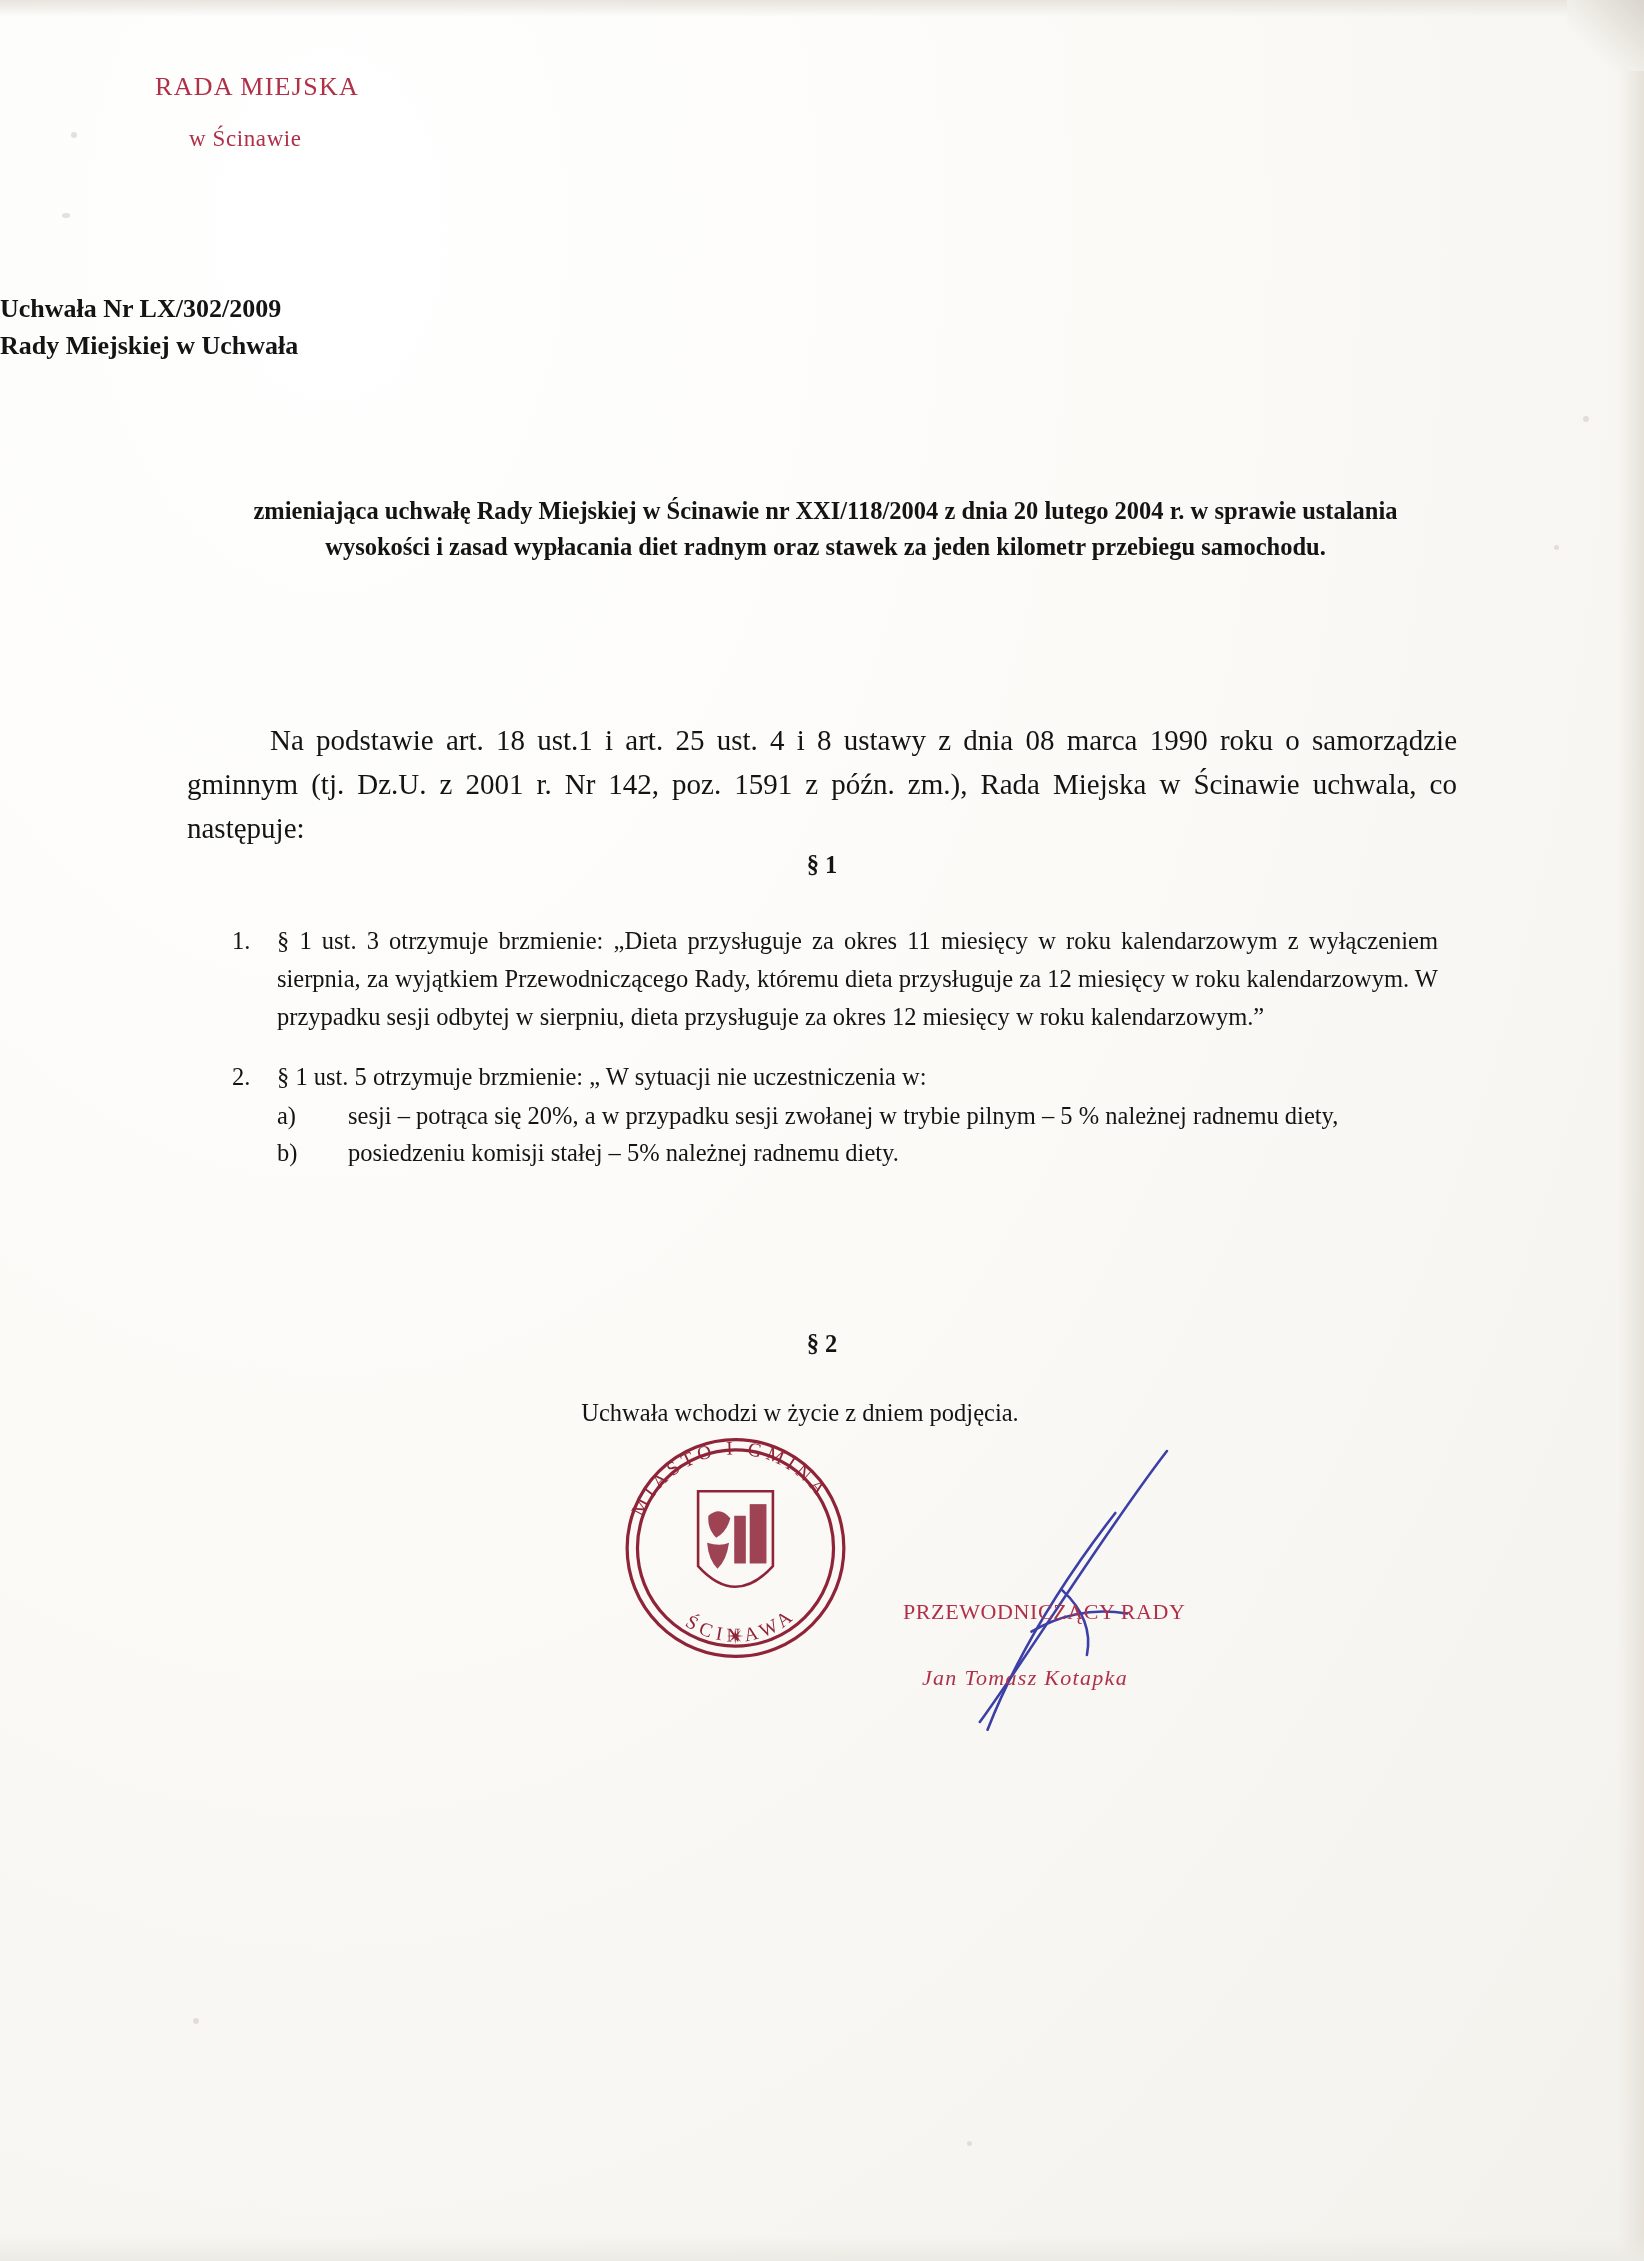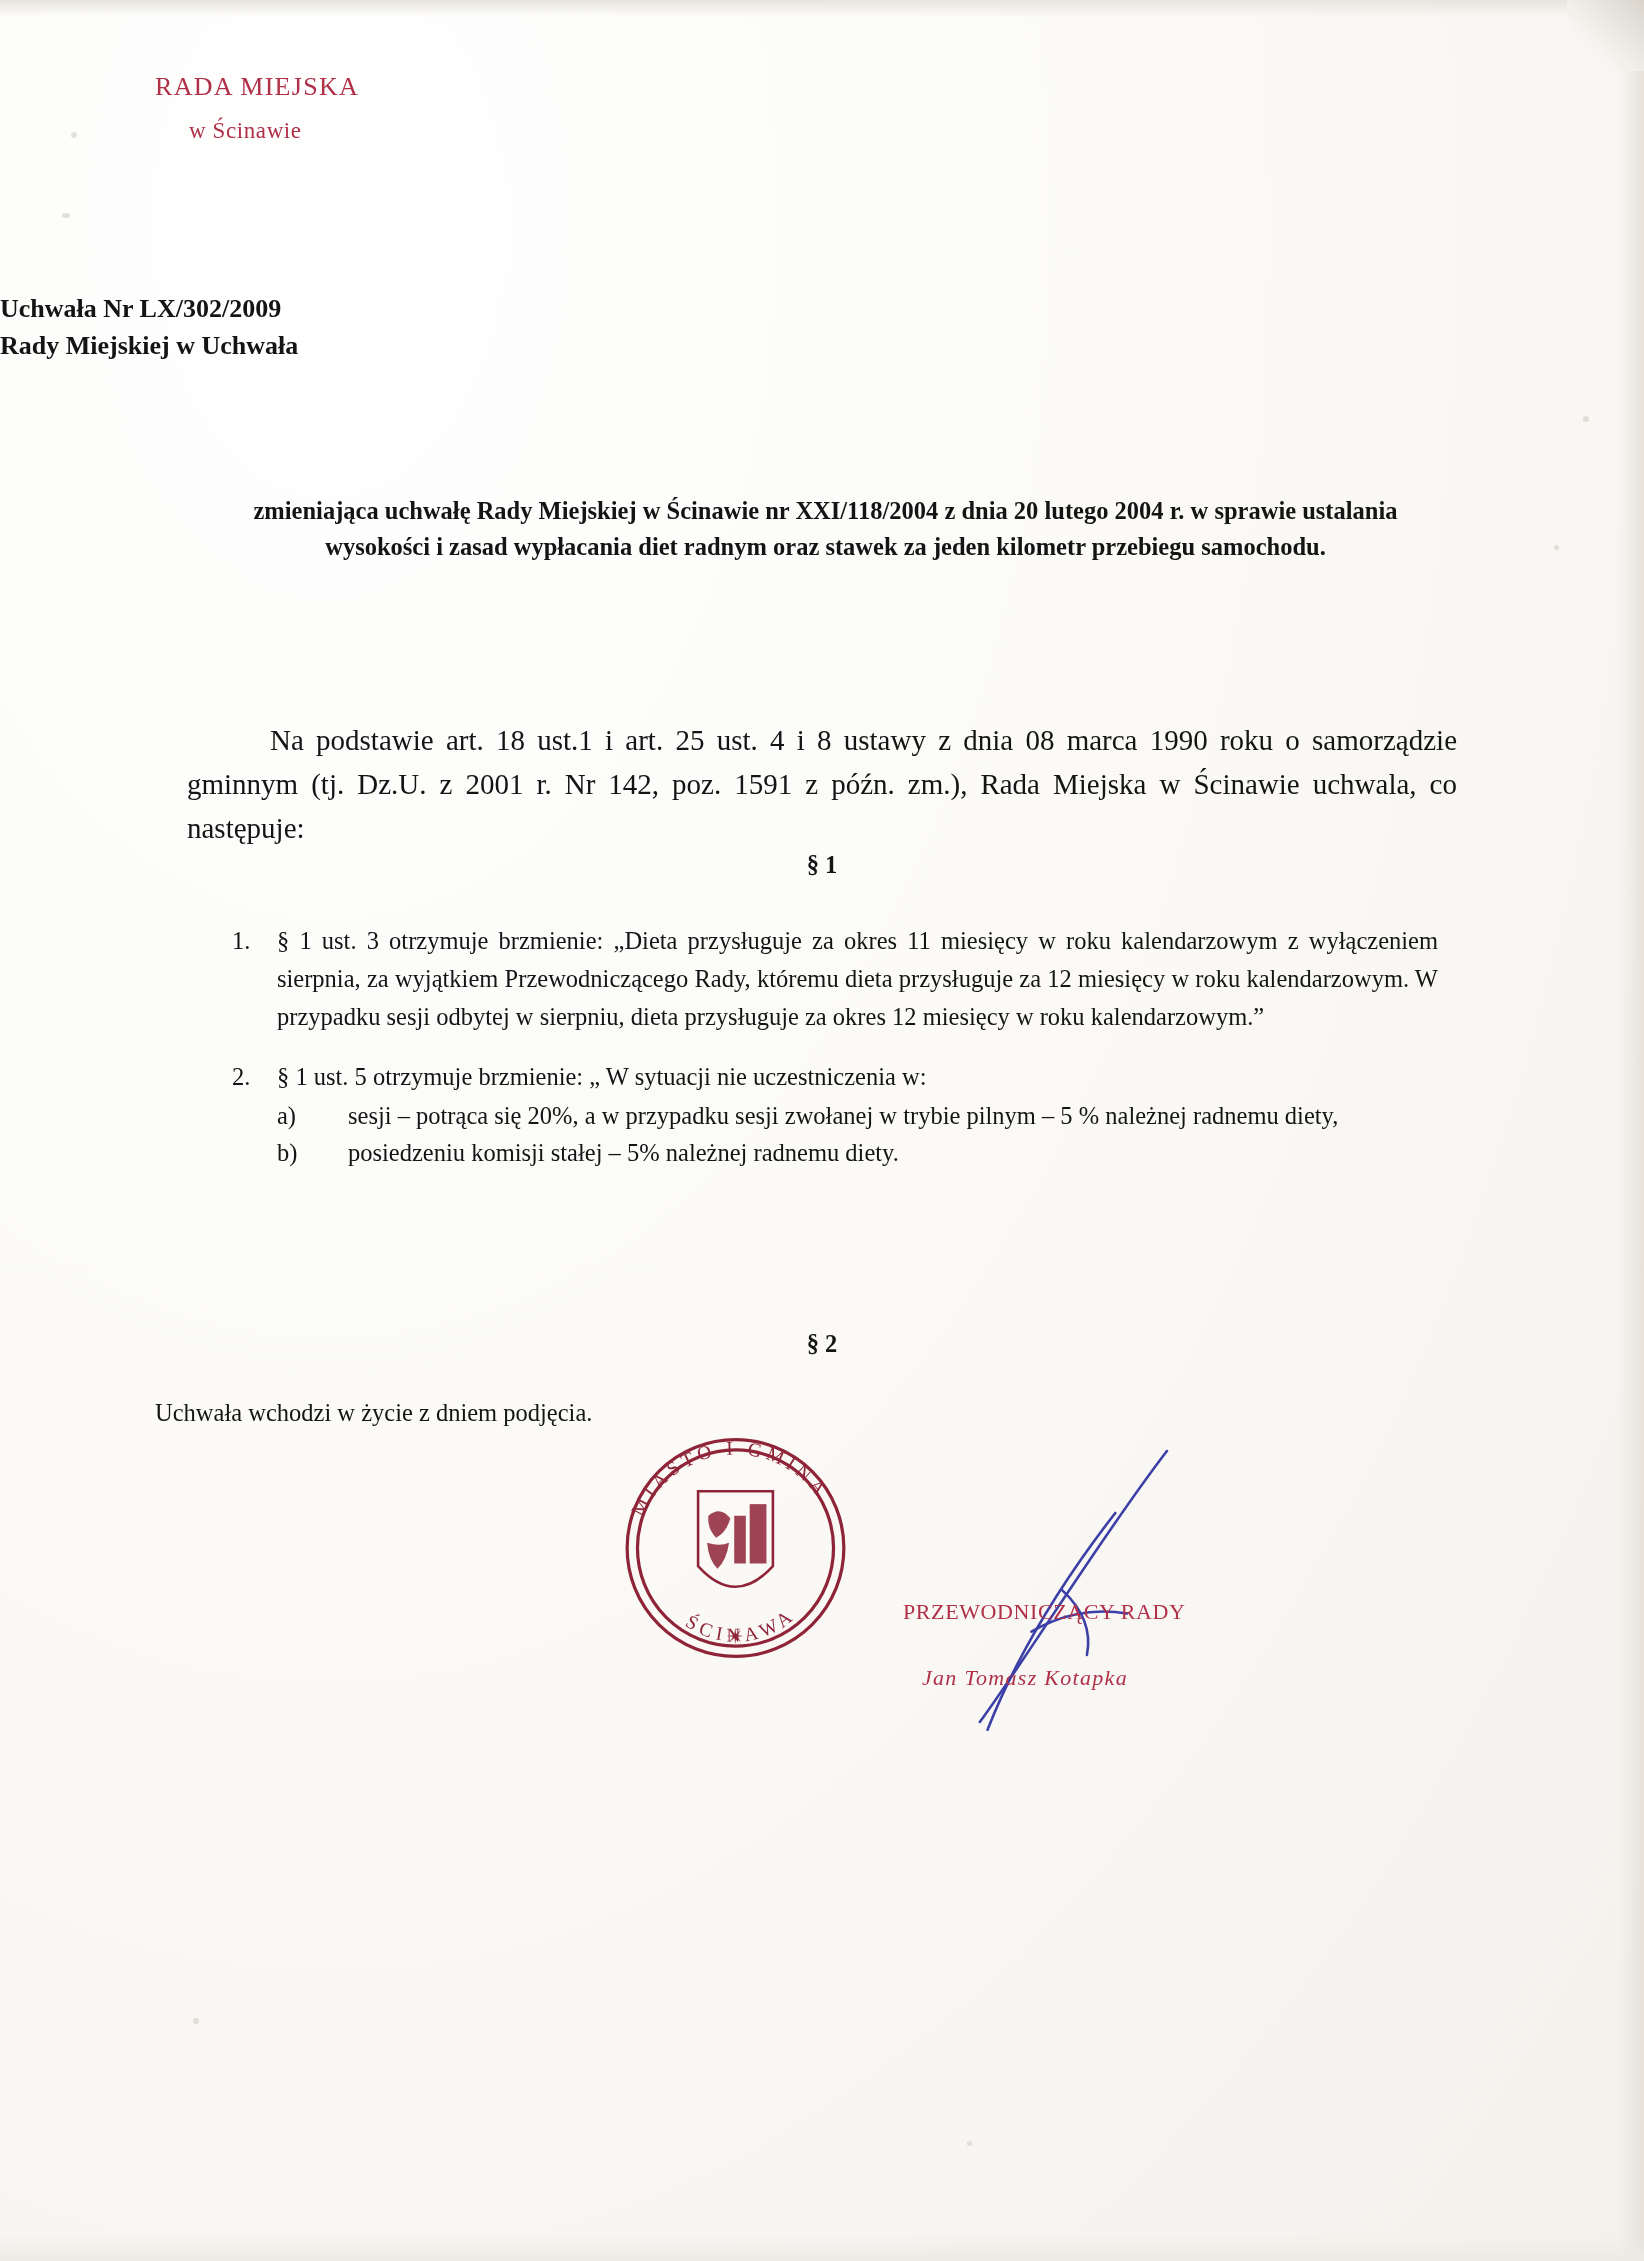--- a/index.html
+++ b/index.html
@@ -64,21 +64,21 @@
     color: #b03048;
     font-family: "Liberation Serif", serif;
     letter-spacing: 0.6px;
   }
   .letterhead .line1 {
     font-size: 26px;
     letter-spacing: 1.3px;
   }
   .letterhead .line2 {
     font-size: 23px;
-    margin-top: 16px;
+    margin-top: 24px;
     margin-left: 34px;
     letter-spacing: 0.6px;
   }
 
   
   .doc-title {
     position: absolute;
     left: 0;
     right: 0;
     top: 291px;
@@ -166,20 +166,21 @@
     text-align: justify;
   }
 
   .entry-clause {
     position: absolute;
     left: 155px;
     width: 1290px;
     top: 1399px;
     font-size: 24.5px;
     color: #141414;
+    text-align: center;
   }
 
   
   .stamp {
     position: absolute;
     left: 600px;
     top: 1419px;
     width: 271px;
     height: 258px;
     color: #8f2438;

